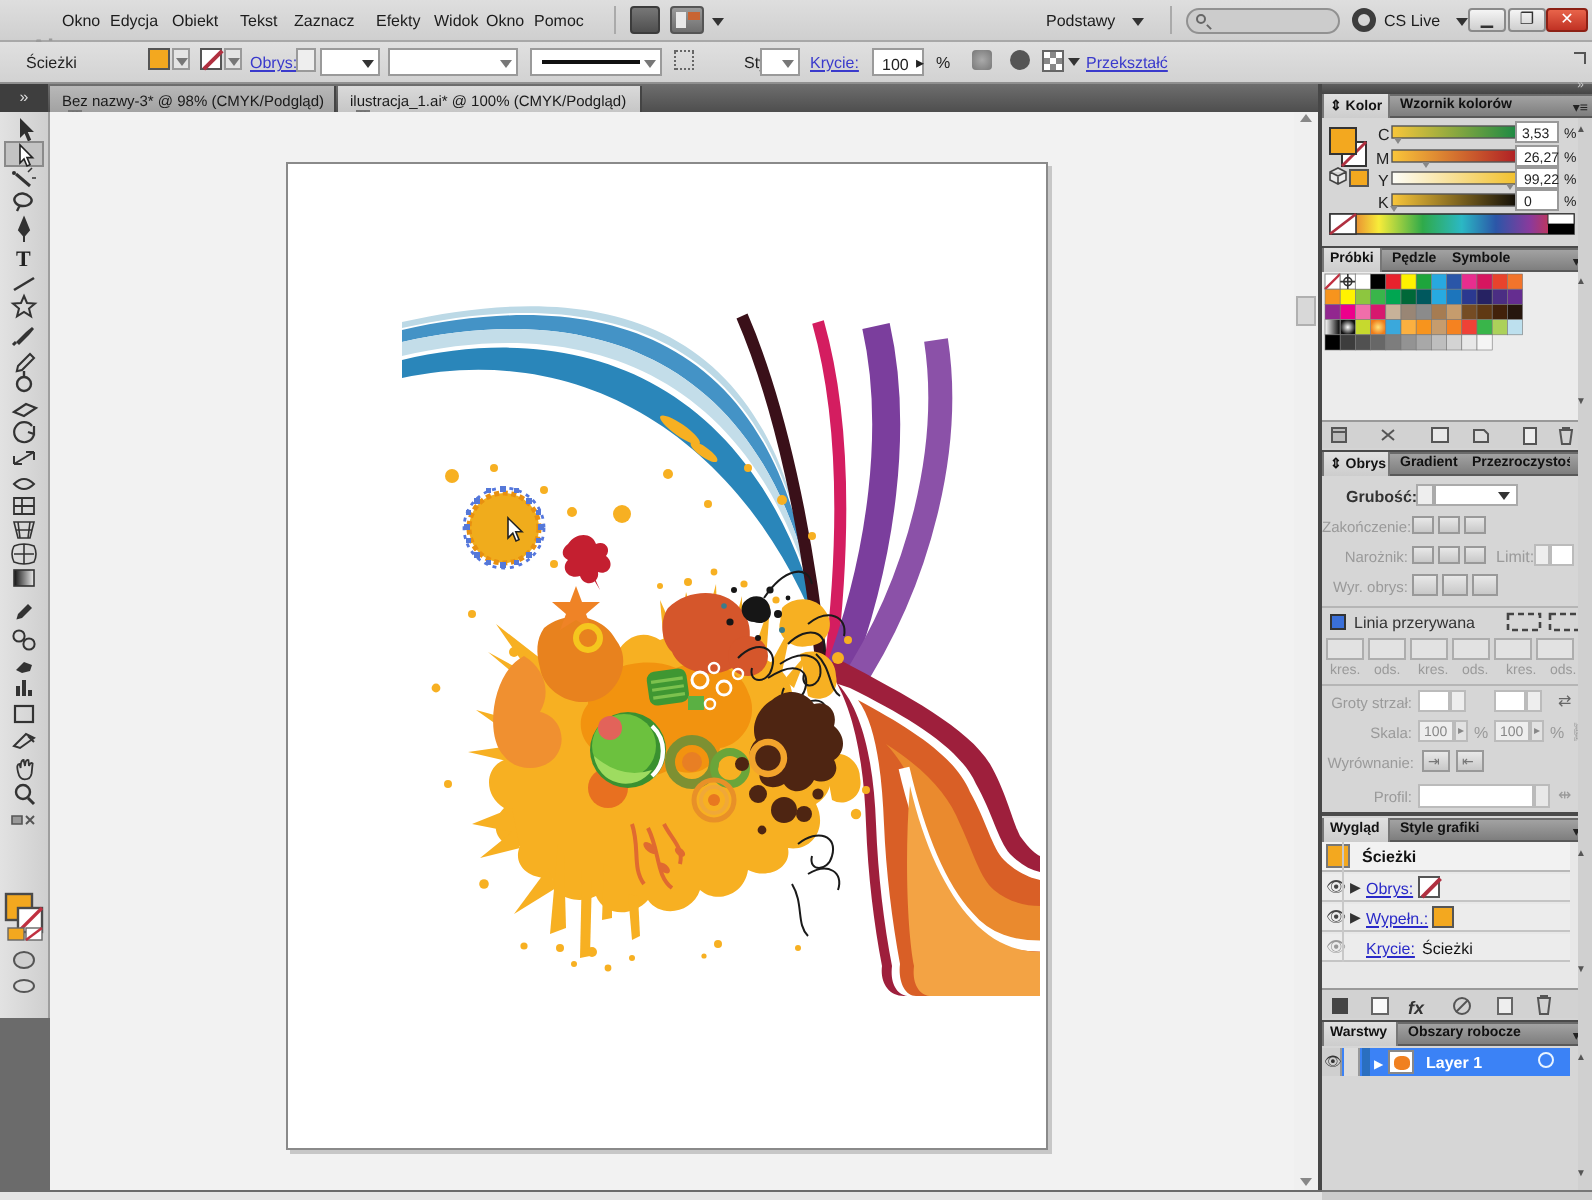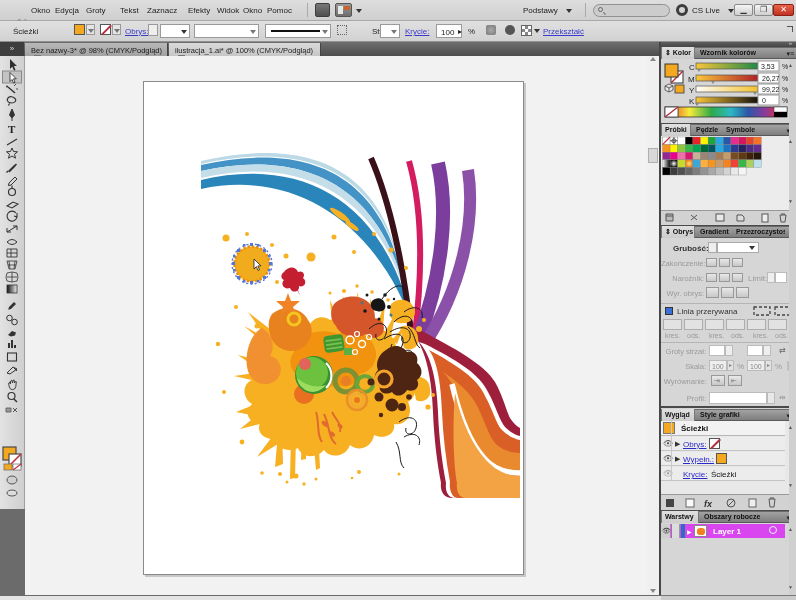--- a/index.html
+++ b/index.html
@@ -56,21 +56,21 @@
 .pbtn3 { position:absolute; width:11px; height:9px; border:1px solid #999; background:linear-gradient(#e8e8e8,#c8c8c8); }
 </style>
 </head>
 <body>
 <div id="app">
 
   <div class="abs" id="menubar">
     <div id="ailogo">Ai</div>
     <div class="menuitem" style="left:31px">Okno</div>
     <div class="menuitem" style="left:55px">Edycja</div>
-    <div class="menuitem" style="left:86px">Groty</div>
+    <div class="menuitem" style="left:86px">Obiekt</div>
     <div class="menuitem" style="left:120px">Tekst</div>
     <div class="menuitem" style="left:147px">Zaznacz</div>
     <div class="menuitem" style="left:188px">Efekty</div>
     <div class="menuitem" style="left:217px">Widok</div>
     <div class="menuitem" style="left:243px">Okno</div>
     <div class="menuitem" style="left:267px">Pomoc</div>
     <div class="vsep" style="left:307px"></div>
     <div class="abs" style="left:315px;top:3px;width:15px;height:14px;background:linear-gradient(#777,#4f4f4f);border:1px solid #3c3c3c;border-radius:2px"></div>
     <div class="abs" style="left:335px;top:3px;width:17px;height:14px;background:linear-gradient(#9a9a9a,#6e6e6e);border:1px solid #555;border-radius:2px">
       <div class="abs" style="left:2px;top:2px;width:5px;height:8px;background:#e8e8e8"></div>
@@ -715,21 +715,21 @@
         <path d="M108,4 l6,0 l-1,8 l-4,0 z M109,3 l4,0" fill="none" stroke="#555"></path>
       </svg>
     </div>
     <div style="position:absolute;left:0;top:468px;width:135px;height:1px;background:#4a4a4a"></div>
 
     <div class="ptabrow" style="top:469px"></div>
     <div class="ptab act" style="left:0;top:469px;width:38px">Warstwy</div>
     <div class="ptab" style="left:40px;top:469px;width:62px">Obszary robocze</div>
     <div class="pmenu" style="top:472px">▾≡</div>
     <div class="pbody" style="top:481px;height:72px;background:#d6d6d6">
-      <div style="position:absolute;left:0;top:1px;width:124px;height:14px;background:#d946ef">
+      <div style="position:absolute;left:0;top:1px;width:124px;height:14px;background:#3b82f6">
         <span style="position:absolute;left:0px;top:0;width:10px;height:14px;background:#cfcfcf;border-right:1px solid #999"></span>
         <span style="position:absolute;left:1px;top:3px;font-size:7px;color:#333">👁</span>
         <span style="position:absolute;left:11px;top:0;width:8px;height:14px;background:#dcdcdc;border-right:1px solid #999"></span>
         <span style="position:absolute;left:20px;top:0;width:4px;height:14px;background:#2a6fc0"></span>
         <span style="position:absolute;left:26px;top:4px;font-size:6px;color:#fff">▶</span>
         <span style="position:absolute;left:33px;top:1px;width:13px;height:12px;background:#fff;border:1px solid #888">
             <span style="position:absolute;left:2px;top:2px;width:8px;height:7px;background:#f08020;border-radius:40%"></span>
           </span>
         <span class="plabel" style="left:52px;top:3px;color:#fff;font-weight:bold">Layer 1</span>
         <span style="position:absolute;left:108px;top:2px;width:8px;height:8px;border:1.3px solid #e8f4ff;border-radius:50%"></span>

